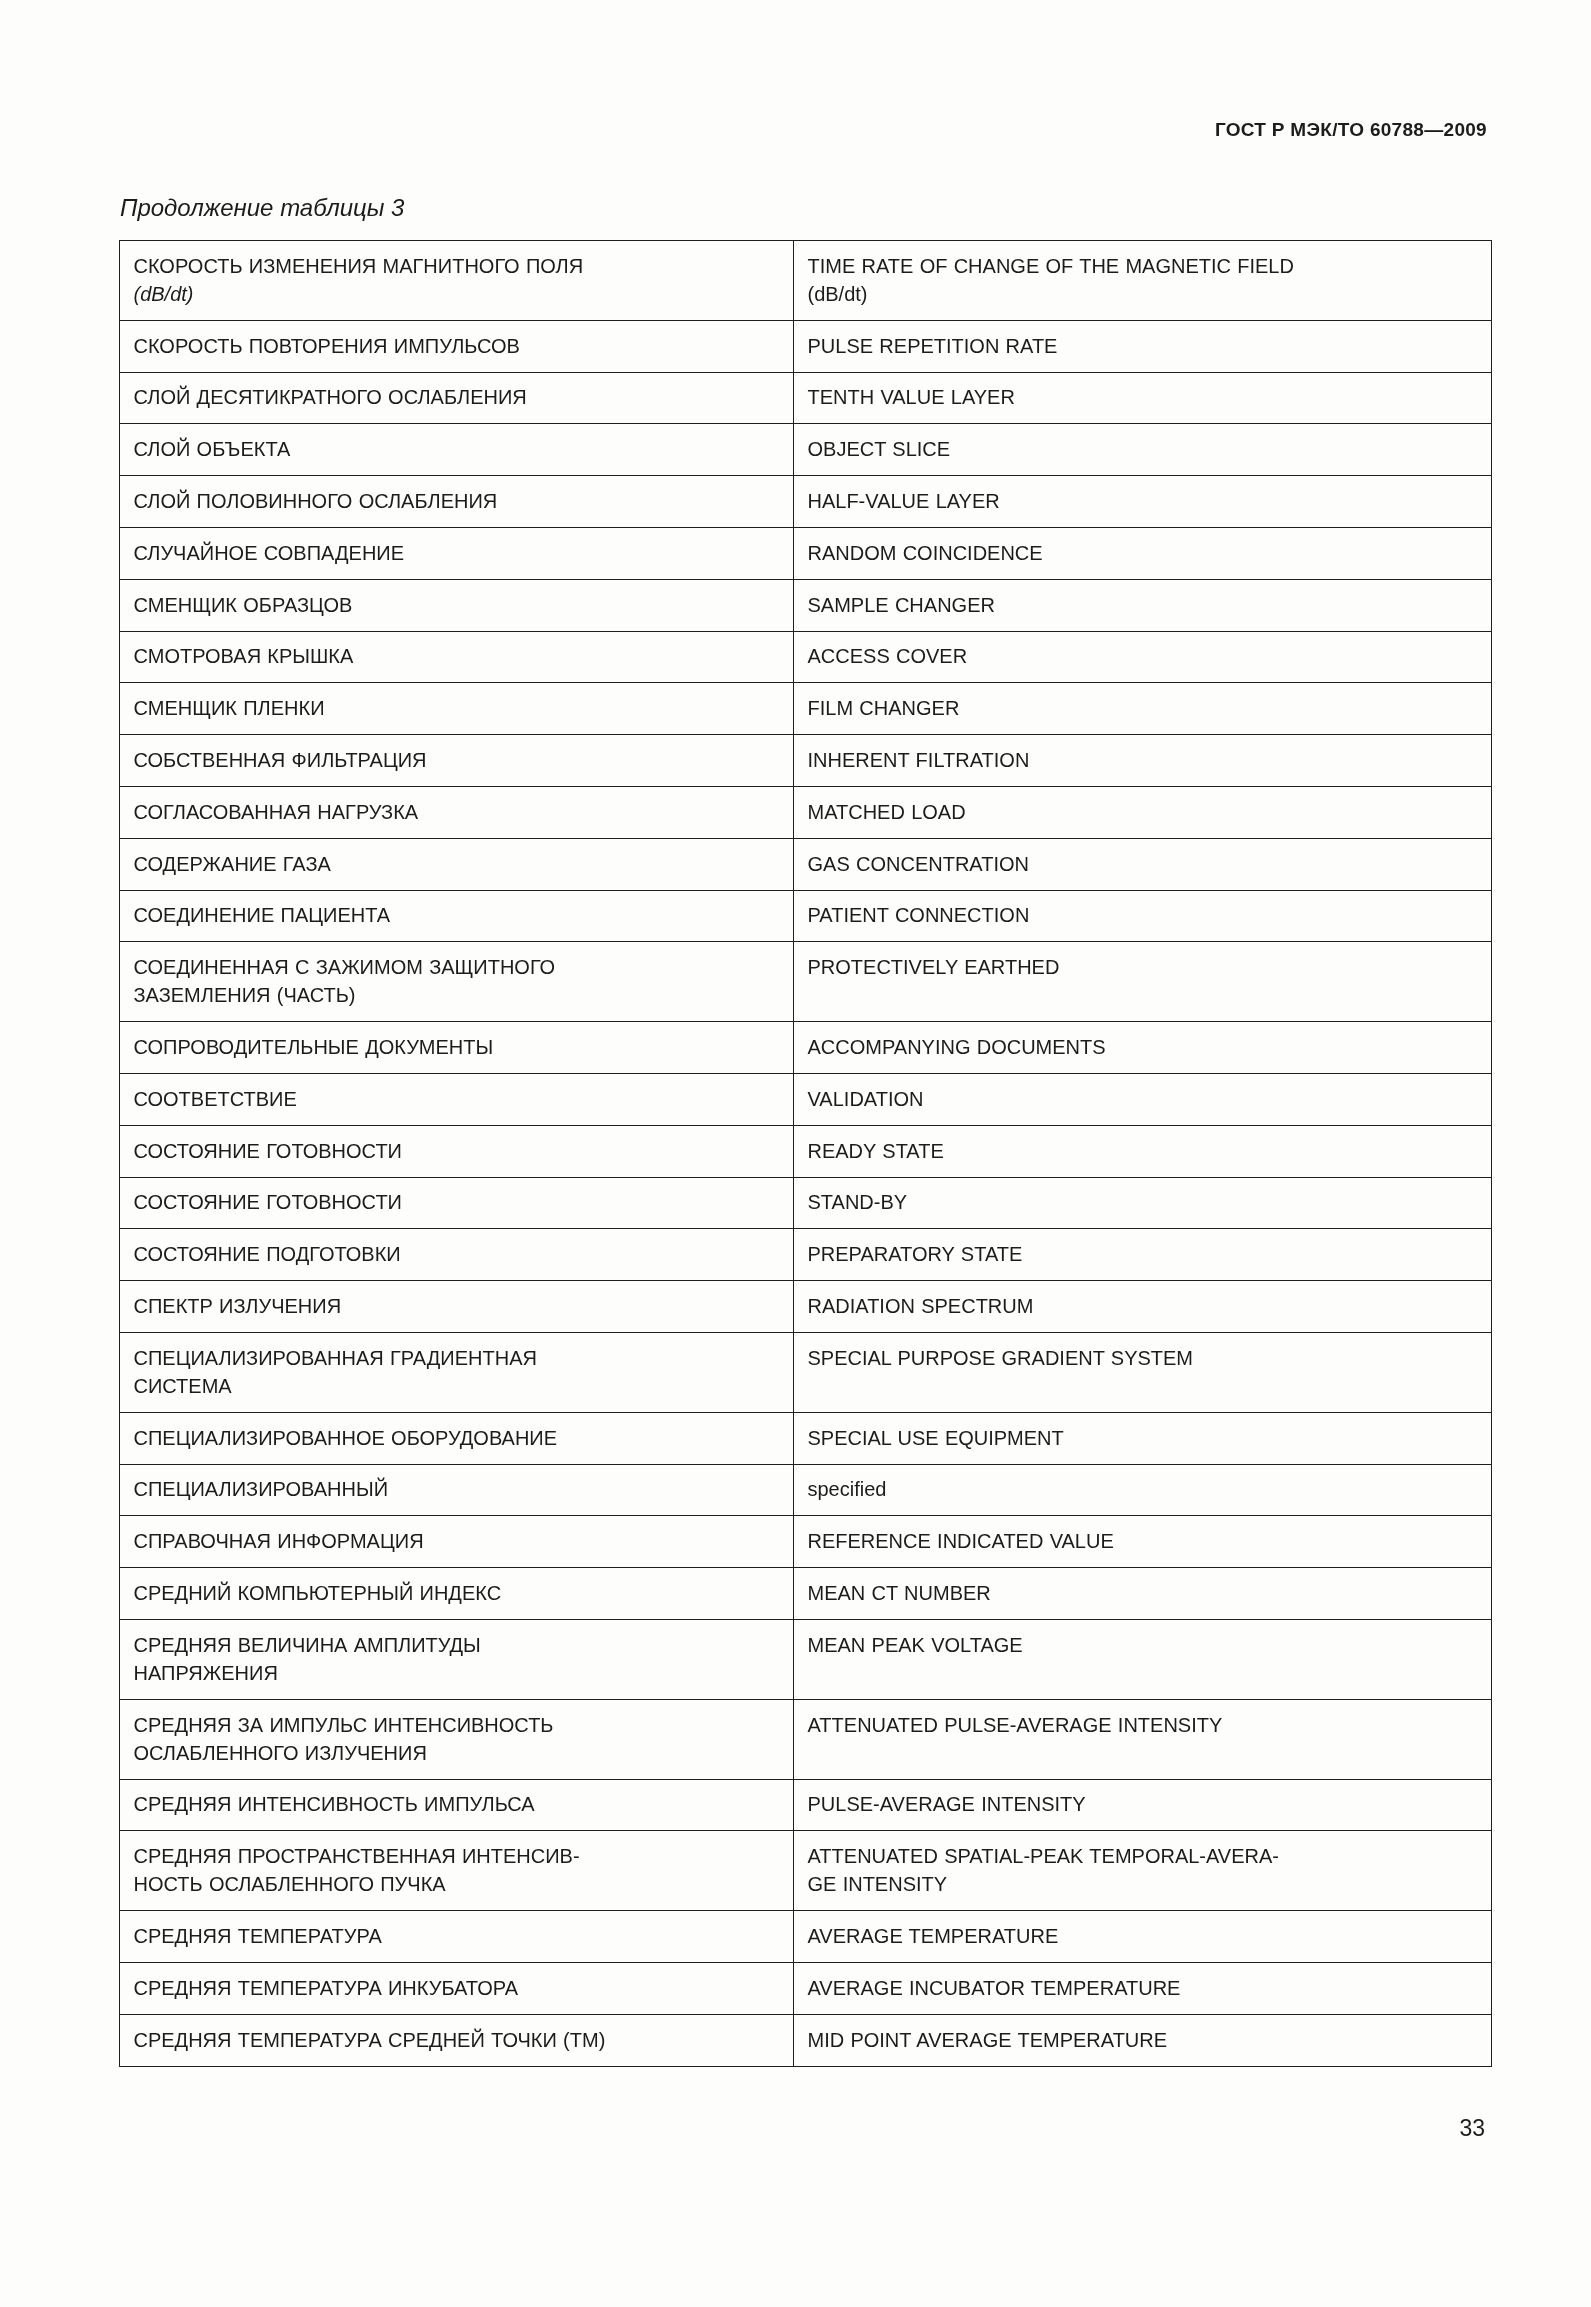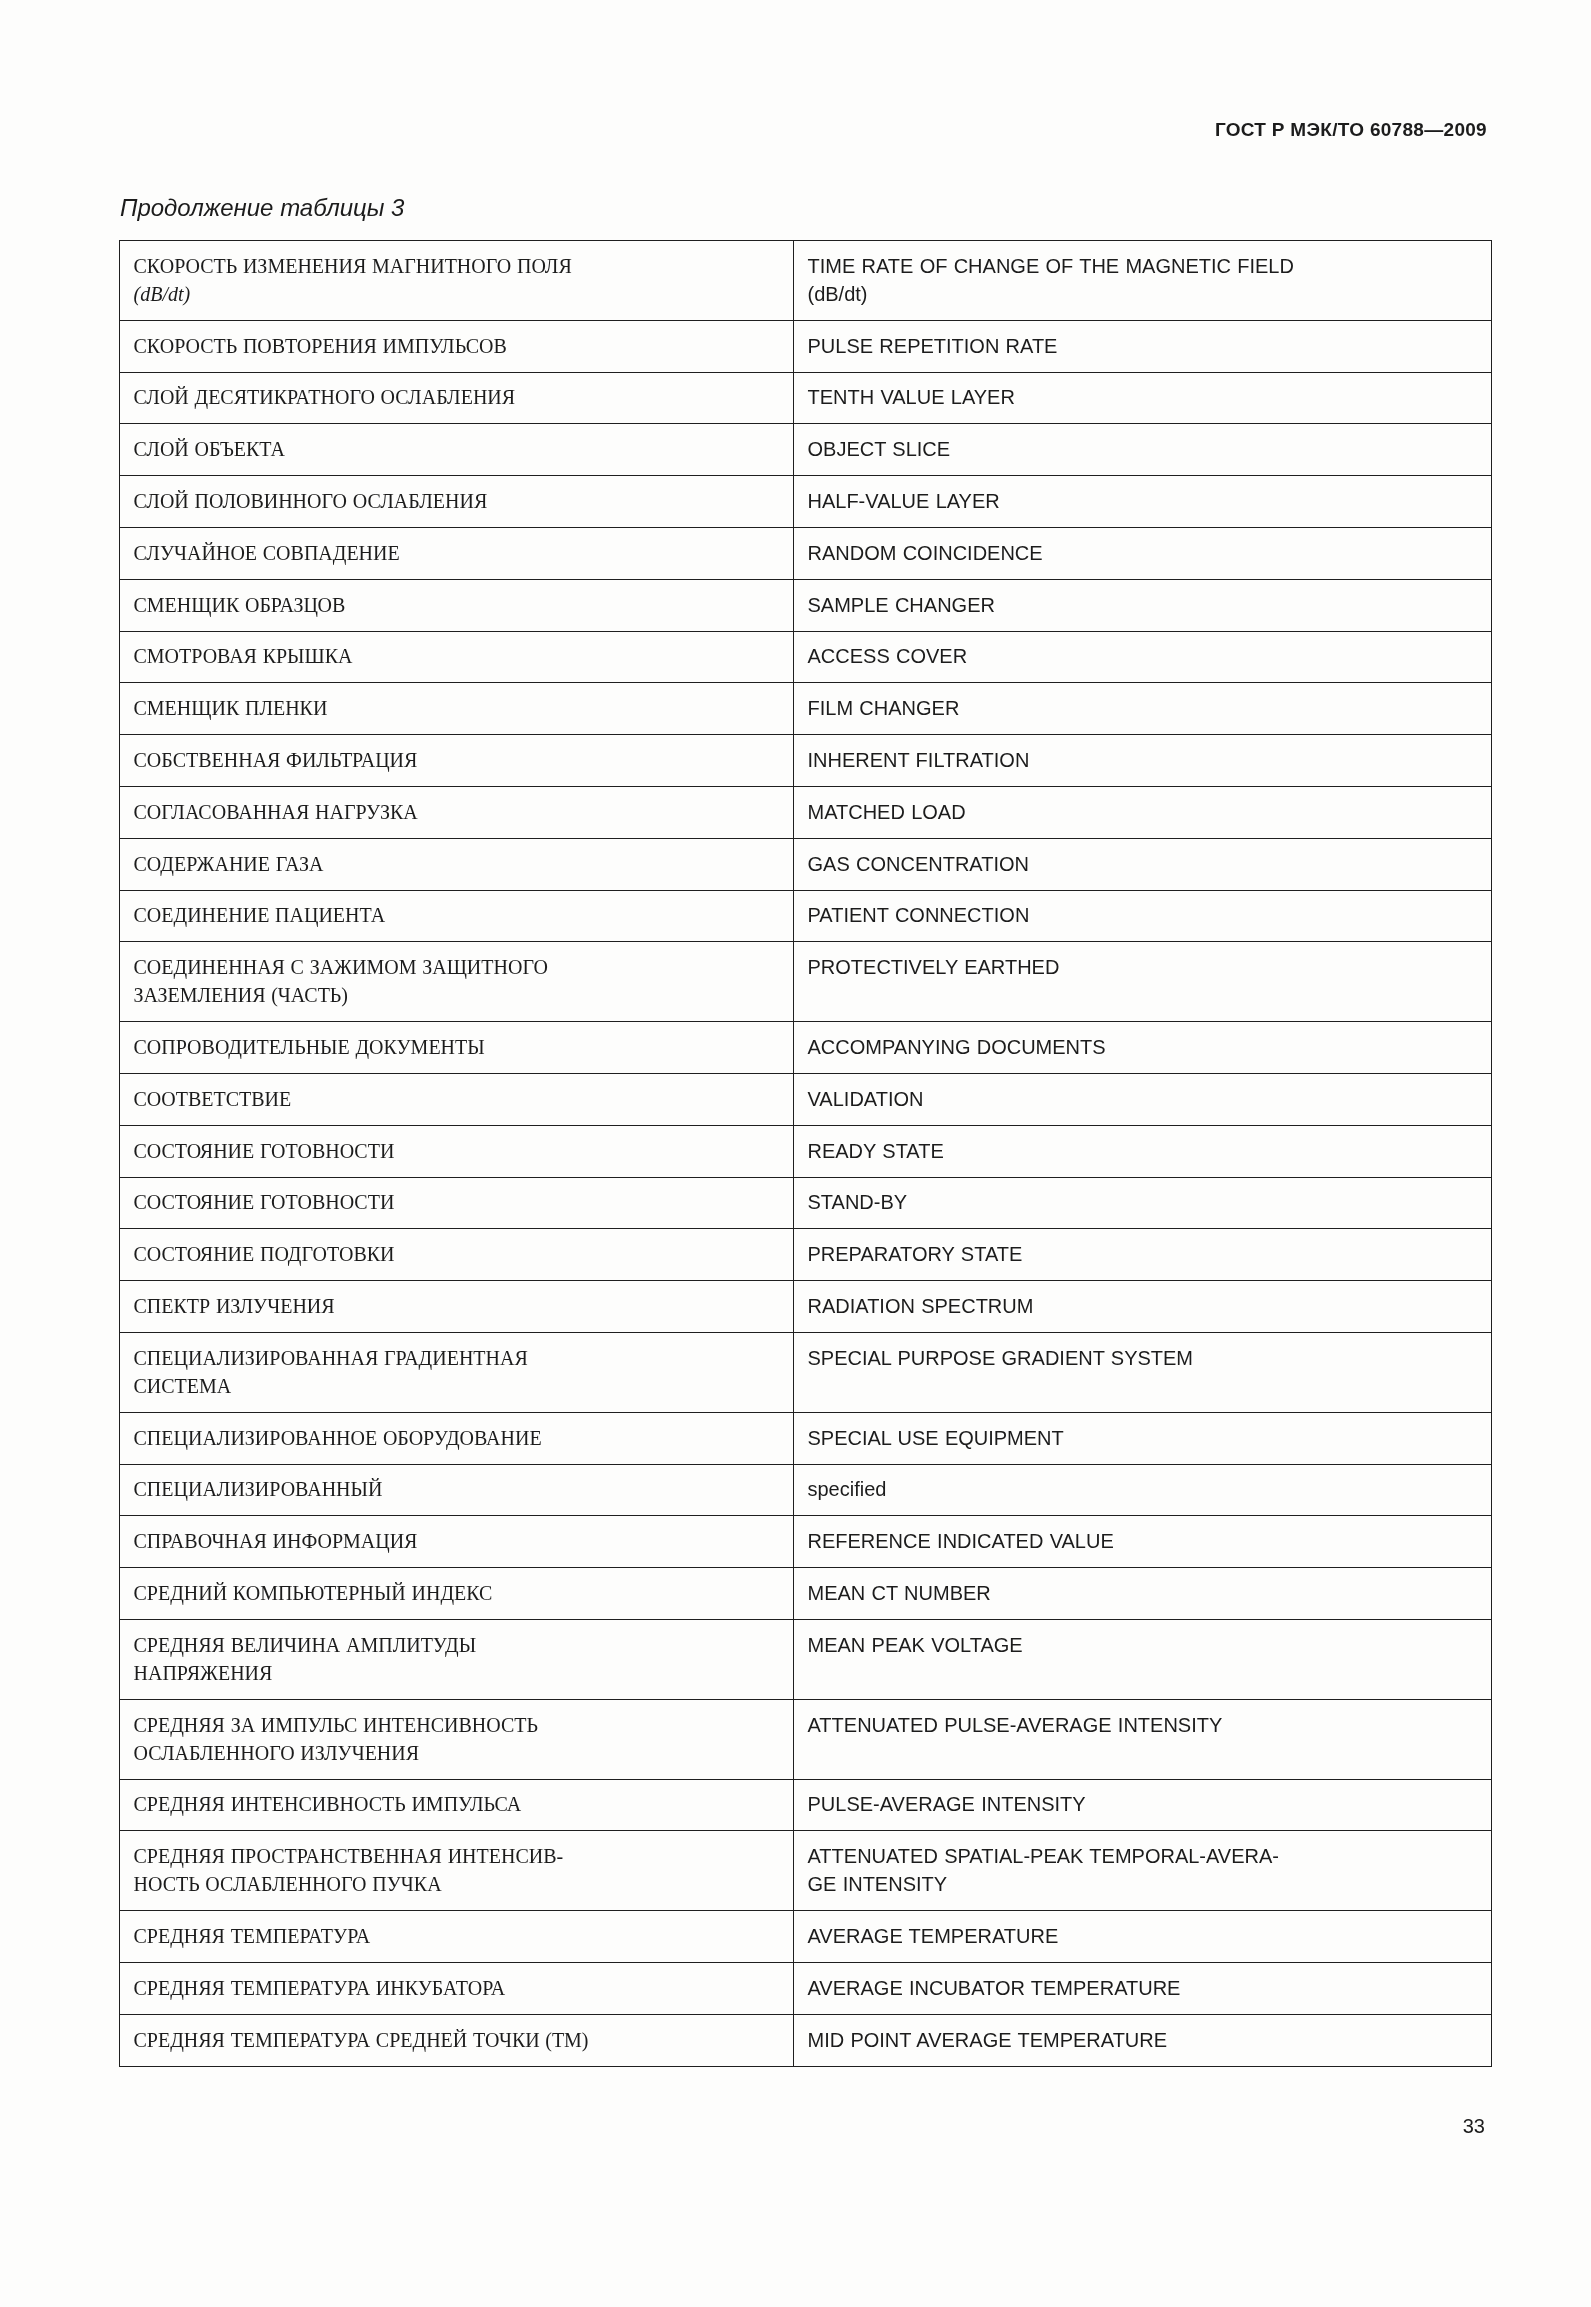--- a/index.html
+++ b/index.html
@@ -37,29 +37,29 @@
     table-layout: fixed;
   }
   table.glossary td {
     border: 1.3px solid #1f1f1f;
     vertical-align: top;
     padding: 10.8px 12px 12px 13.5px;
     font-size: 20px;
     line-height: 28px;
     word-spacing: 0.7px;
   }
-  td.cell-ru { width: 674px; font-family: Liberation Serif, serif; }
+  td.cell-ru { width: 674px; }
   td.cell-en { width: 698px; }
   .line { white-space: nowrap; overflow: visible; }
   .it { font-style: italic; }
   .page-number {
     position: absolute;
     top: 2115px;
     right: 106px;
-    font-size: 20px;
+    font-size: 23px;
   }
 </style>
 </head>
 <body>
 
 <div class="doc-header">ГОСТ Р МЭК/ТО 60788—2009</div>
 
 <div class="table-caption">Продолжение таблицы 3</div>
 
 <table class="glossary">

